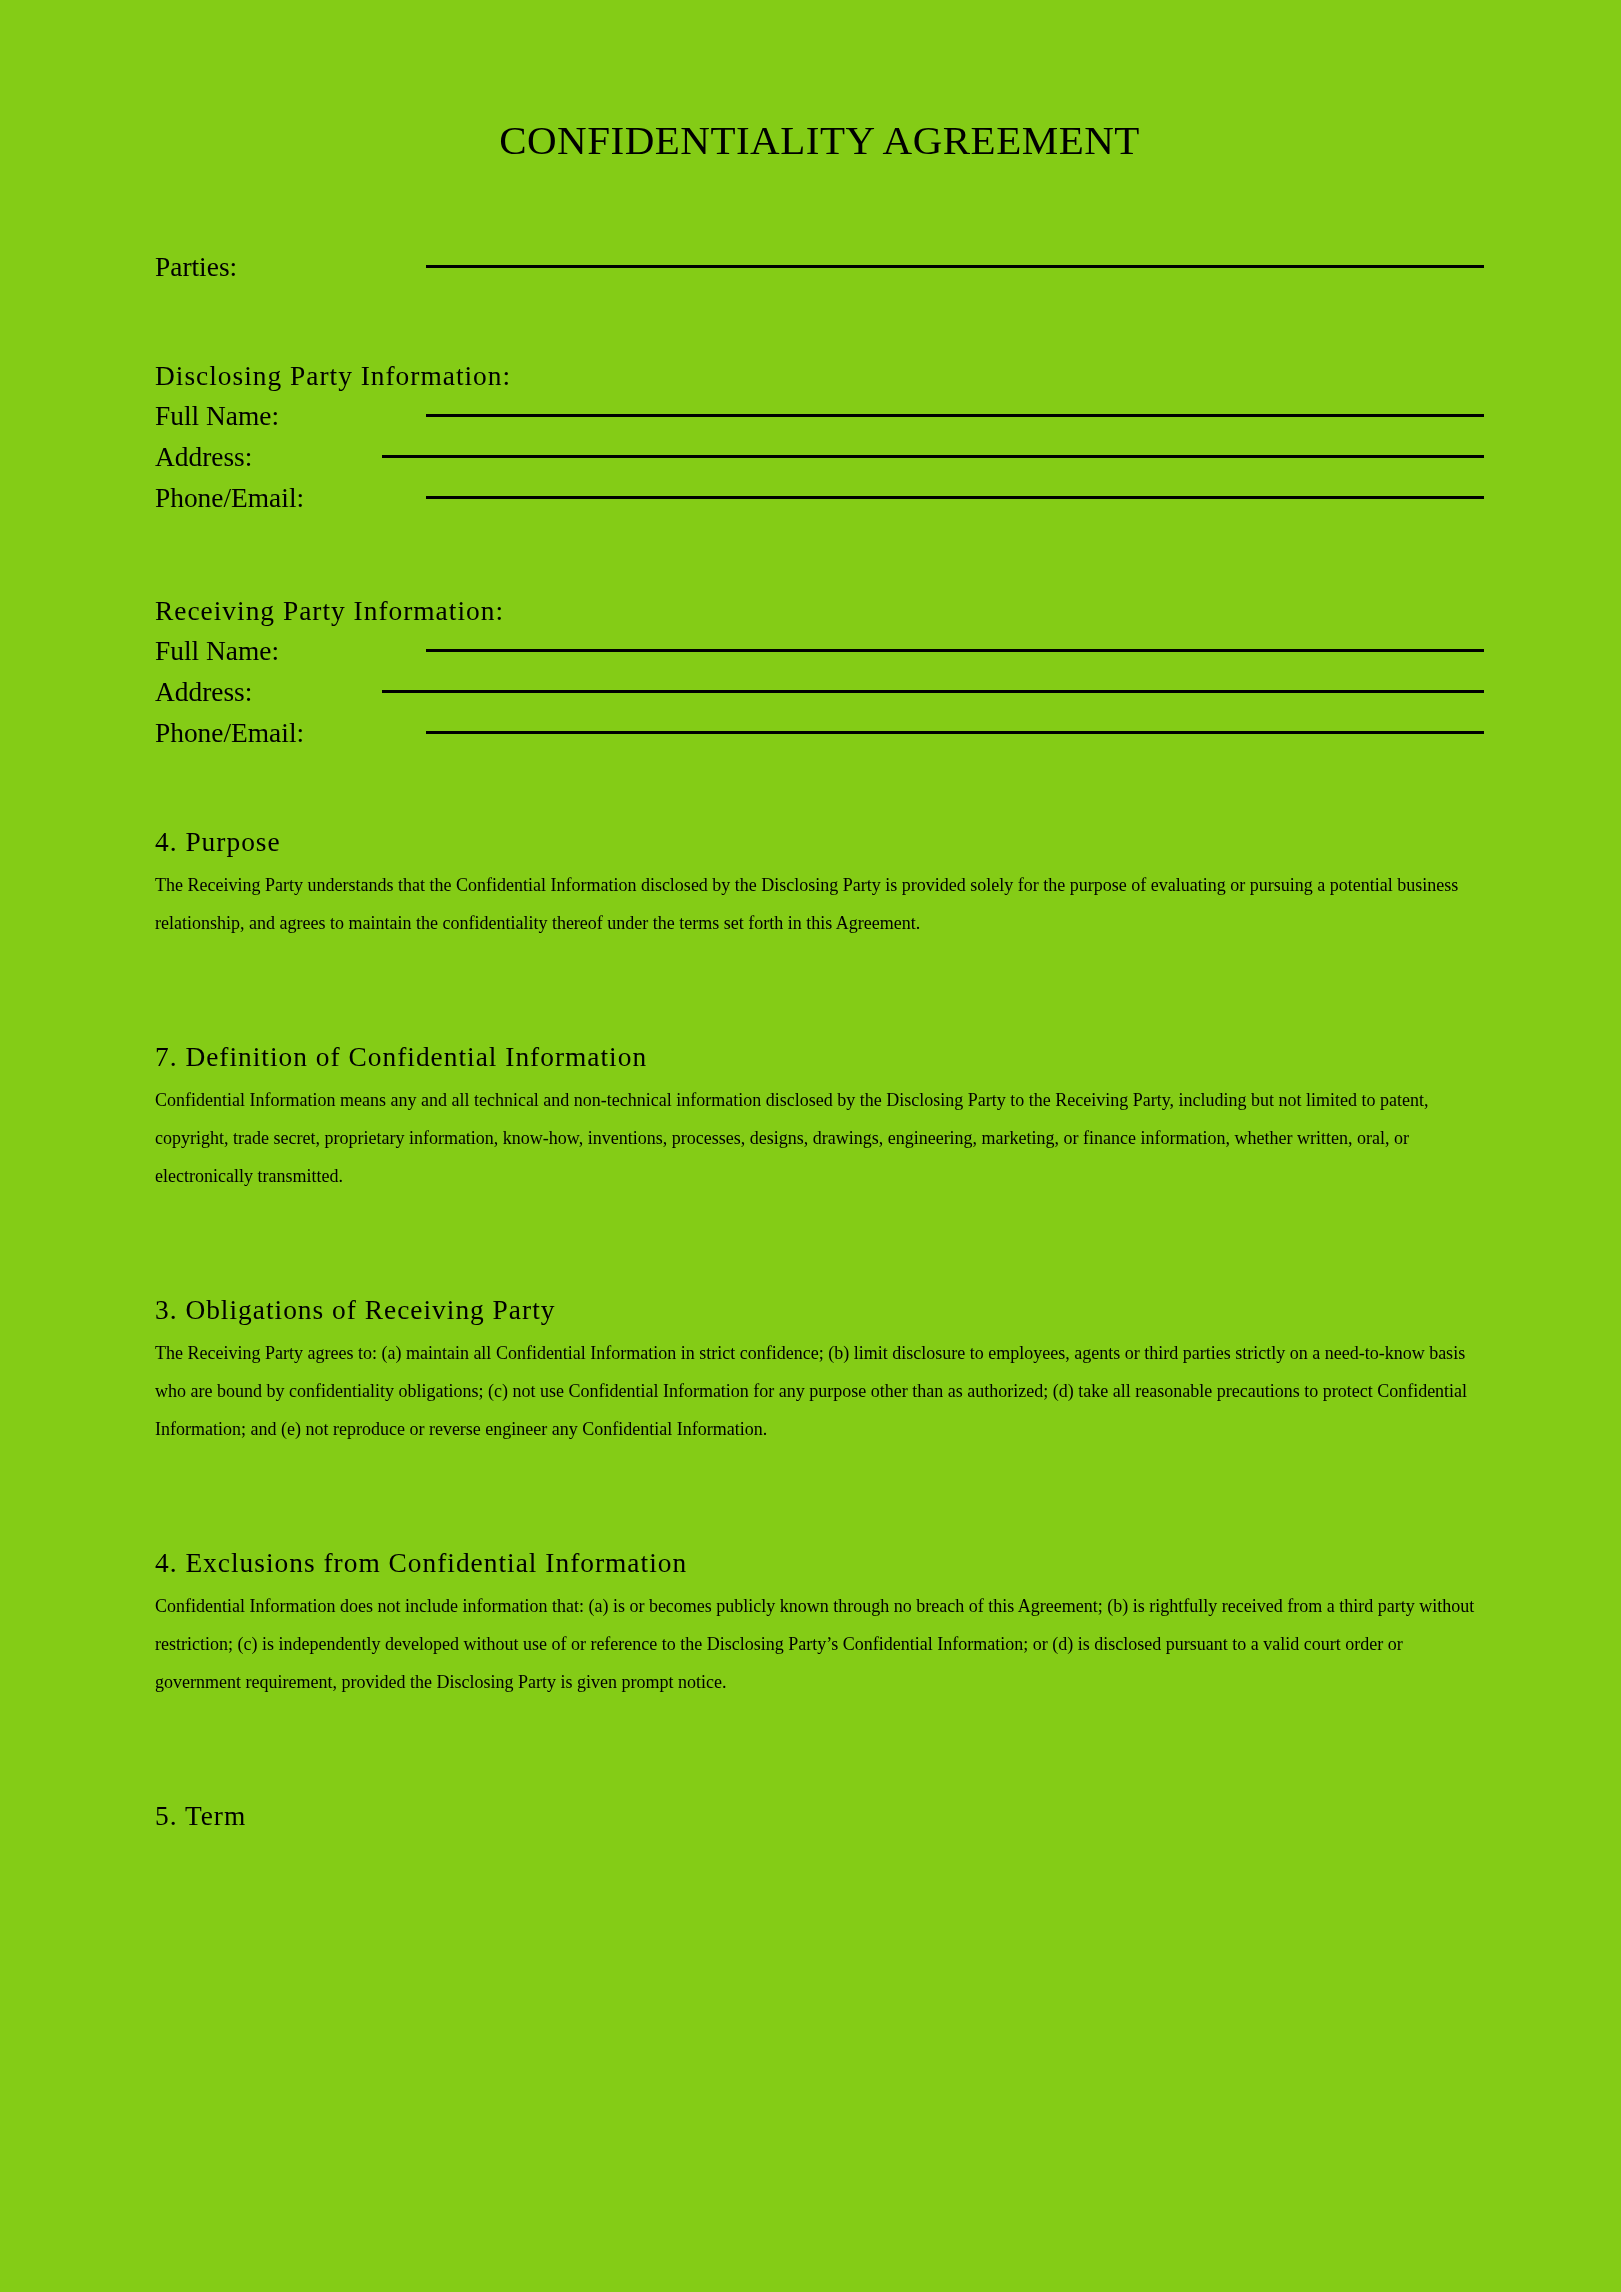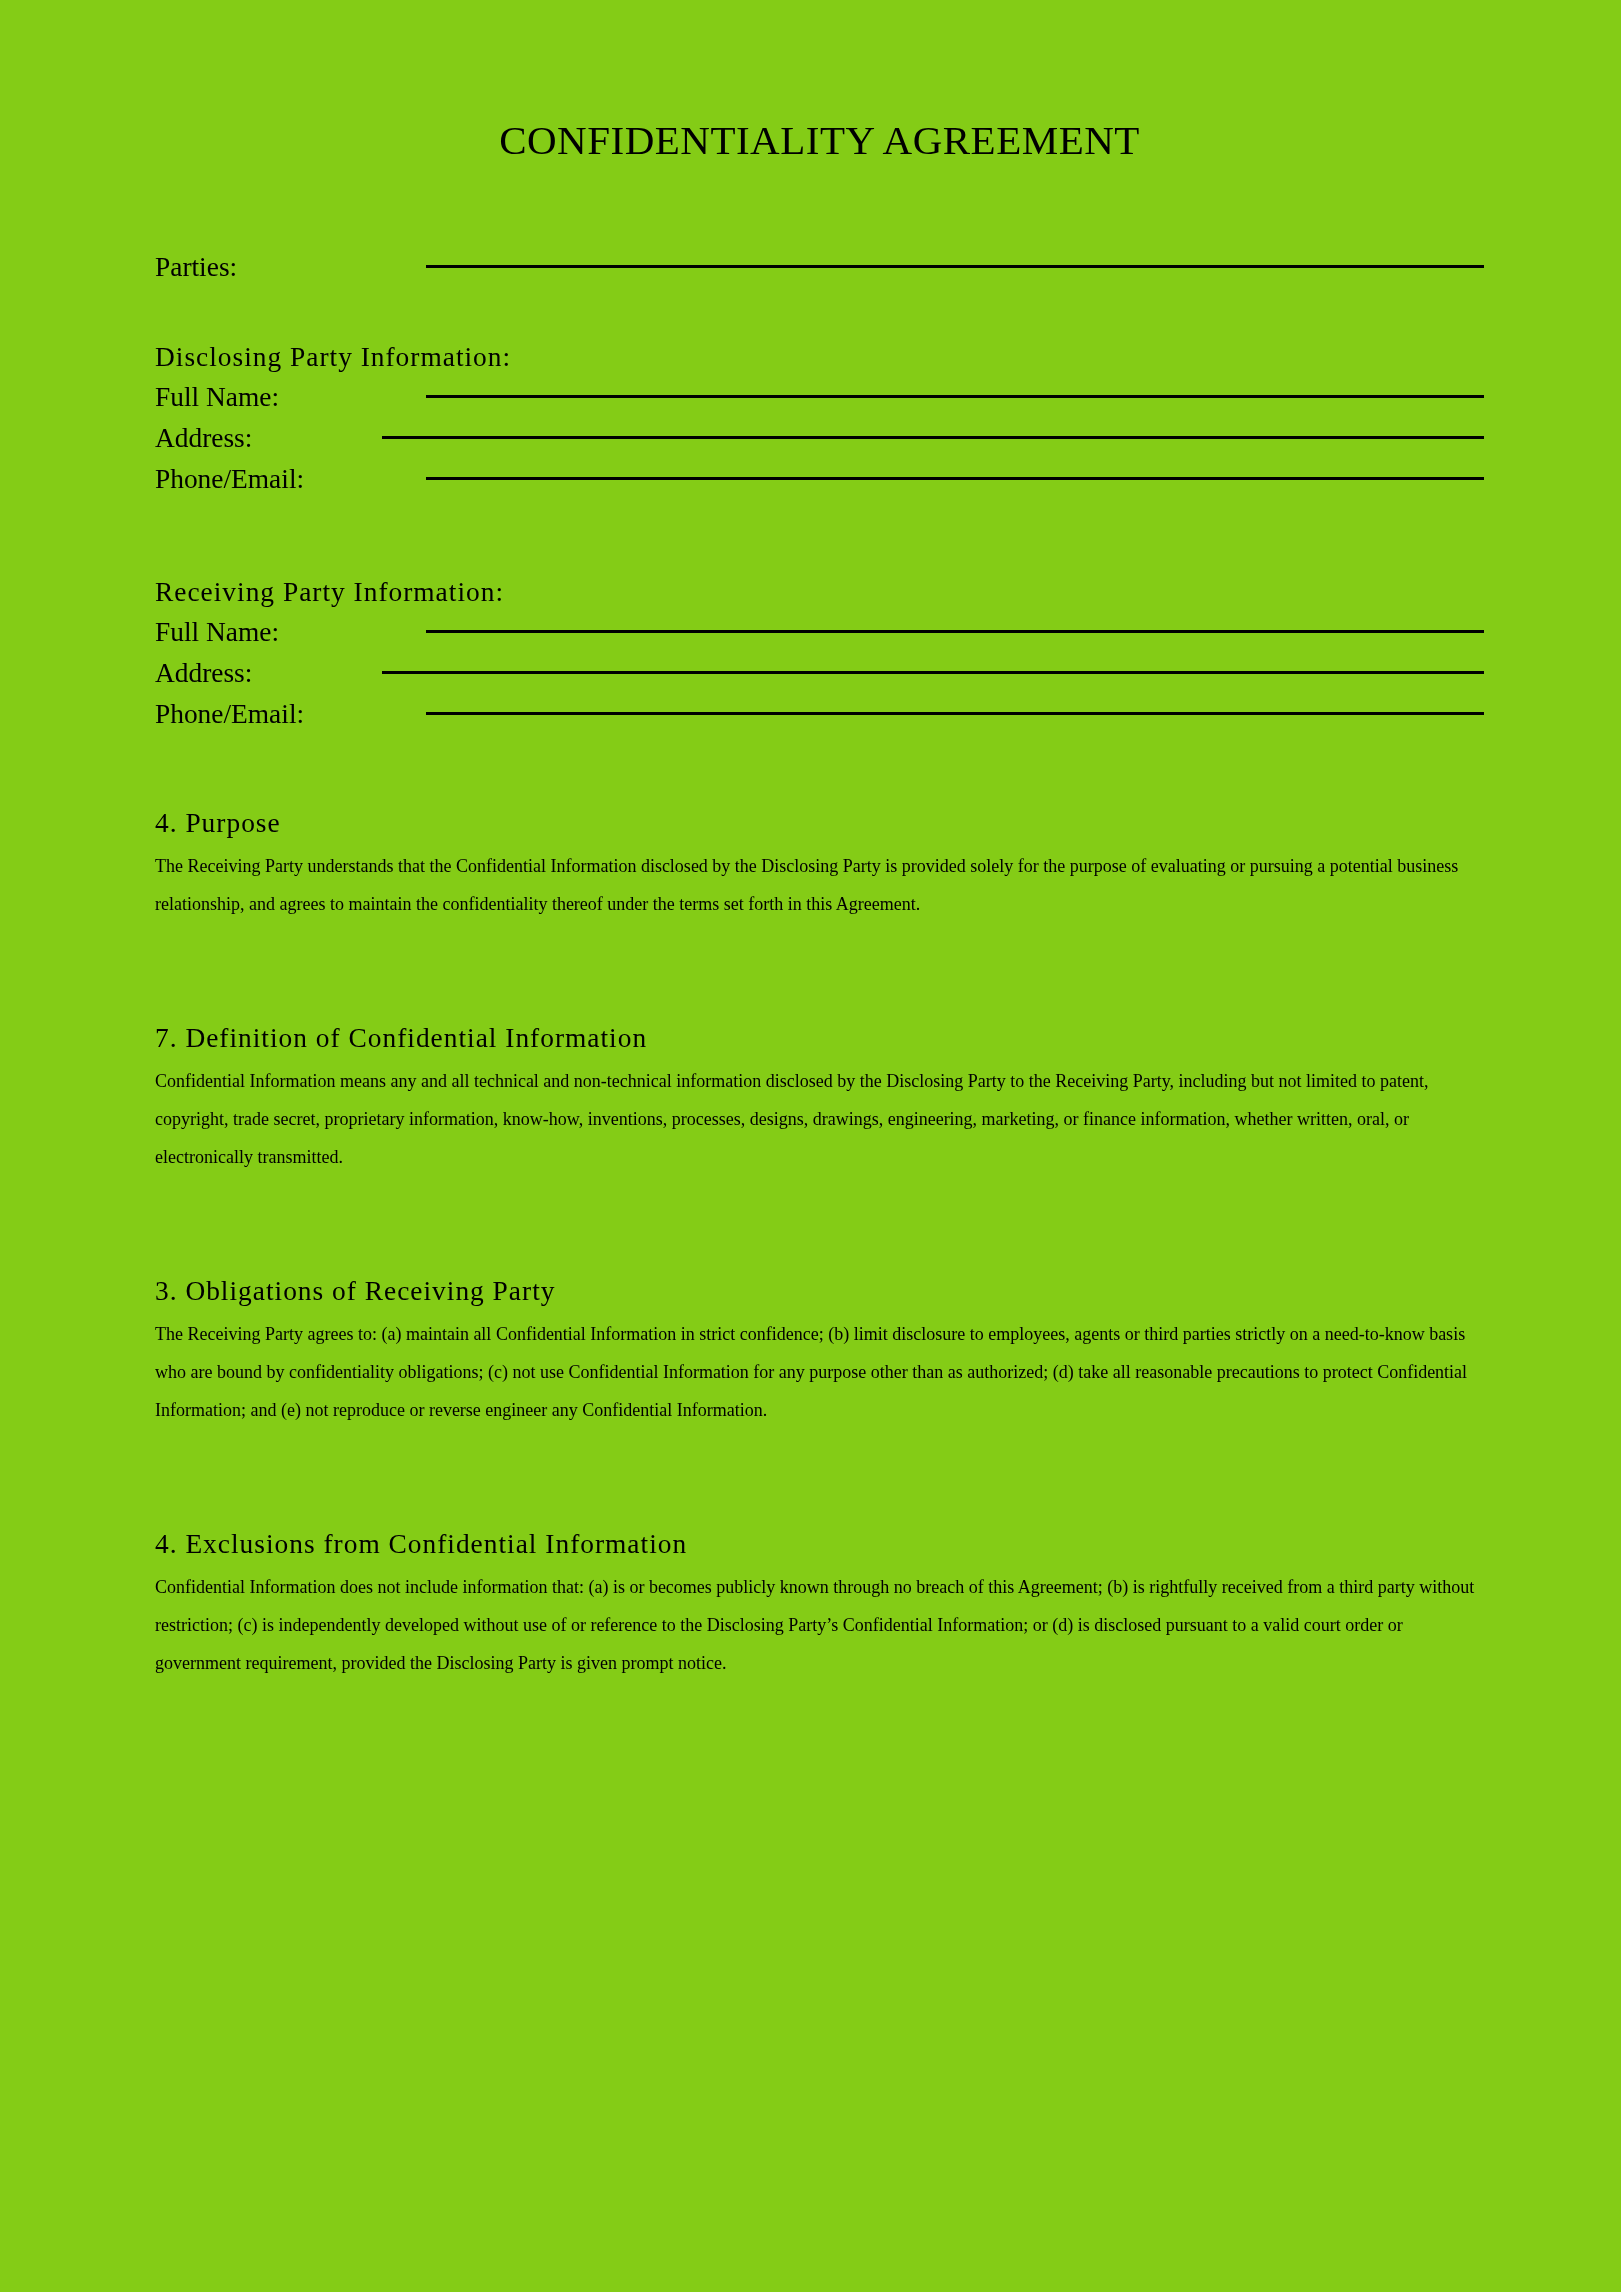--- a/index.html
+++ b/index.html
@@ -37,21 +37,21 @@
     line-height: 35px;
     white-space: nowrap;
   }
   .form-row.address-row .form-label { width: 193px; }
   .blank-line {
     flex: 1 1 auto;
     height: 0;
     border-bottom: 3.9px solid #000000;
     margin-bottom: 2px;
   }
-  .group { margin-top: 50px; }
+  .group { margin-top: 69px; }
   .group + .group { margin-top: 73px; }
   .group-heading {
     font-size: 27.4px;
     line-height: 39px;
     letter-spacing: 1px;
     white-space: nowrap;
   }
   .section { margin-top: 96px; }
   .group + .section { margin-top: 69px; }
   .section-heading {
@@ -126,16 +126,17 @@
     <div class="section-heading">3. Obligations of Receiving Party</div>
     <p class="section-body">The Receiving Party agrees to: (a) maintain all Confidential Information in strict confidence; (b) limit disclosure to employees, agents or third parties strictly on a need-to-know basis who are bound by confidentiality obligations; (c) not use Confidential Information for any purpose other than as authorized; (d) take all reasonable precautions to protect Confidential Information; and (e) not reproduce or reverse engineer any Confidential Information.</p>
   </div>
 
   <div class="section">
     <div class="section-heading">4. Exclusions from Confidential Information</div>
     <p class="section-body">Confidential Information does not include information that: (a) is or becomes publicly known through no breach of this Agreement; (b) is rightfully received from a third party without restriction; (c) is independently developed without use of or reference to the Disclosing Party’s Confidential Information; or (d) is disclosed pursuant to a valid court order or government requirement, provided the Disclosing Party is given prompt notice.</p>
   </div>
 
   <div class="section">
+    <div class="section-heading">5. Term</div>
   </div>
 
 </div>
 
 
 </body></html>

